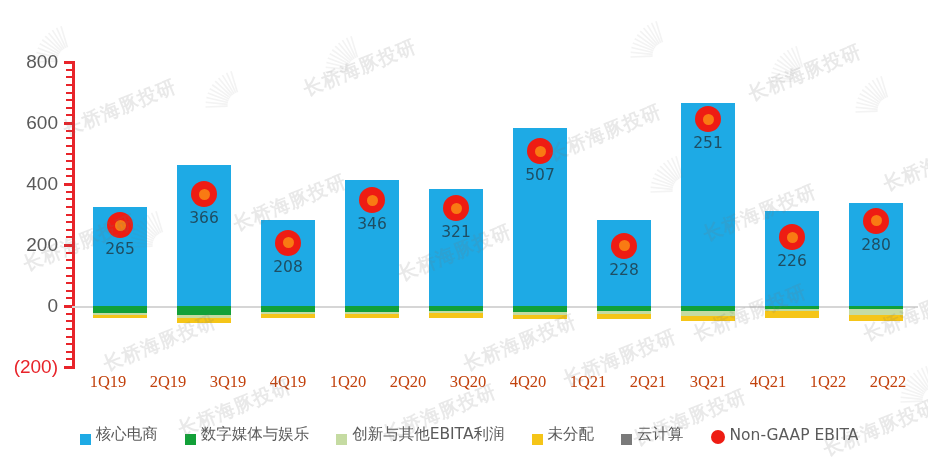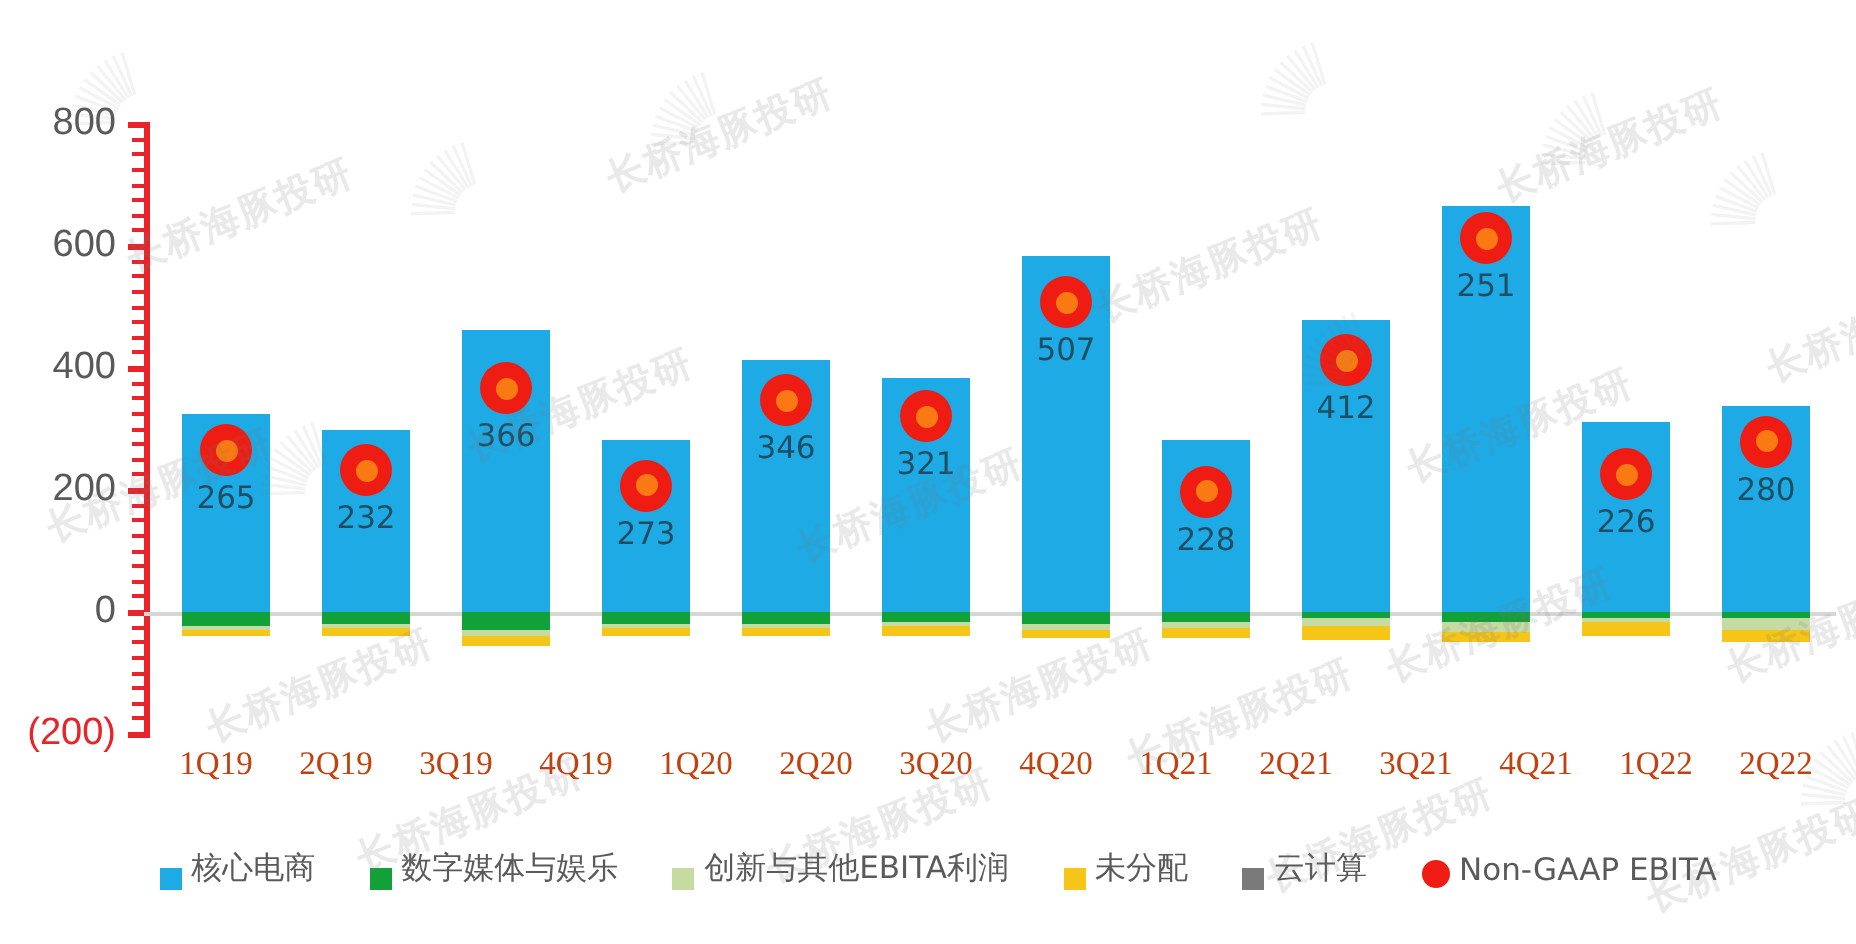--- a/index.html
+++ b/index.html
@@ -328,48 +328,38 @@
           <div class="bar-pos" style="background: rgb(30, 170, 229); top: 144.875px; height: 99.125px;"></div>
           <div class="bar-stack" style="top: 244px; height: 61px;">
             <div class="seg" style="background: rgb(18, 160, 56); top: 0px; height: 6.71px;"></div>
             <div class="seg" style="background: rgb(197, 219, 162); top: 6.71px; height: 1.83px;"></div>
             <div class="seg" style="background: rgb(245, 197, 24); top: 8.54px; height: 3.965px;"></div>
           </div>
           <div class="marker" style="left: 50%; top: 163.175px; background: rgb(238, 28, 19);"></div>
           <div class="val-label" style="top: 178.175px; color: rgb(31, 78, 99);">265</div>
         </div>
         <div class="bargroup">
-          <div class="bar-pos" style="background: rgb(30, 170, 229); top: 153.11px; height: 90.89px;"></div>
-          <div class="bar-stack" style="top: 244px; height: 61px;">
-            <div class="seg" style="background: rgb(18, 160, 56); top: 0px; height: 6.1px;"></div>
-            <div class="seg" style="background: rgb(197, 219, 162); top: 6.1px; height: 1.83px;"></div>
-            <div class="seg" style="background: rgb(245, 197, 24); top: 7.93px; height: 4.27px;"></div>
-          </div>
-          <div class="marker" style="left: 50%; top: 173.24px; background: rgb(238, 28, 19);"></div>
-          <div class="val-label" style="top: 188.24px; color: rgb(31, 78, 99);">232</div>
-        </div>
-        <div class="bargroup">
           <div class="bar-pos" style="background: rgb(30, 170, 229); top: 103.09px; height: 140.91px;"></div>
           <div class="bar-stack" style="top: 244px; height: 61px;">
             <div class="seg" style="background: rgb(18, 160, 56); top: 0px; height: 8.54px;"></div>
             <div class="seg" style="background: rgb(197, 219, 162); top: 8.54px; height: 3.66px;"></div>
             <div class="seg" style="background: rgb(245, 197, 24); top: 12.2px; height: 5.185px;"></div>
           </div>
           <div class="marker" style="left: 50%; top: 132.37px; background: rgb(238, 28, 19);"></div>
           <div class="val-label" style="top: 147.37px; color: rgb(31, 78, 99);">366</div>
         </div>
         <div class="bargroup">
           <div class="bar-pos" style="background: rgb(30, 170, 229); top: 157.685px; height: 86.315px;"></div>
           <div class="bar-stack" style="top: 244px; height: 61px;">
             <div class="seg" style="background: rgb(18, 160, 56); top: 0px; height: 6.1px;"></div>
             <div class="seg" style="background: rgb(197, 219, 162); top: 6.1px; height: 1.525px;"></div>
             <div class="seg" style="background: rgb(245, 197, 24); top: 7.625px; height: 3.965px;"></div>
           </div>
           <div class="marker" style="left: 50%; top: 180.56px; background: rgb(238, 28, 19);"></div>
-          <div class="val-label" style="top: 195.56px; color: rgb(31, 78, 99);">273</div>
+          <div class="val-label" style="top: 195.56px; color: rgb(31, 78, 99);">208</div>
         </div>
         <div class="bargroup">
           <div class="bar-pos" style="background: rgb(30, 170, 229); top: 118.34px; height: 125.66px;"></div>
           <div class="bar-stack" style="top: 244px; height: 61px;">
             <div class="seg" style="background: rgb(18, 160, 56); top: 0px; height: 5.795px;"></div>
             <div class="seg" style="background: rgb(197, 219, 162); top: 5.795px; height: 2.135px;"></div>
             <div class="seg" style="background: rgb(245, 197, 24); top: 7.93px; height: 3.965px;"></div>
           </div>
           <div class="marker" style="left: 50%; top: 138.47px; background: rgb(238, 28, 19);"></div>
           <div class="val-label" style="top: 153.47px; color: rgb(31, 78, 99);">346</div>
@@ -396,30 +386,20 @@
         </div>
         <div class="bargroup">
           <div class="bar-pos" style="background: rgb(30, 170, 229); top: 158.295px; height: 85.705px;"></div>
           <div class="bar-stack" style="top: 244px; height: 61px;">
             <div class="seg" style="background: rgb(18, 160, 56); top: 0px; height: 4.88px;"></div>
             <div class="seg" style="background: rgb(197, 219, 162); top: 4.88px; height: 3.05px;"></div>
             <div class="seg" style="background: rgb(245, 197, 24); top: 7.93px; height: 4.88px;"></div>
           </div>
           <div class="marker" style="left: 50%; top: 183.61px; background: rgb(238, 28, 19);"></div>
           <div class="val-label" style="top: 198.61px; color: rgb(31, 78, 99);">228</div>
-        </div>
-        <div class="bargroup">
-          <div class="bar-pos" style="background: rgb(30, 170, 229); top: 97.6px; height: 146.4px;"></div>
-          <div class="bar-stack" style="top: 244px; height: 61px;">
-            <div class="seg" style="background: rgb(18, 160, 56); top: 0px; height: 3.355px;"></div>
-            <div class="seg" style="background: rgb(197, 219, 162); top: 3.355px; height: 3.66px;"></div>
-            <div class="seg" style="background: rgb(245, 197, 24); top: 7.015px; height: 6.71px;"></div>
-          </div>
-          <div class="marker" style="left: 50%; top: 118.34px; background: rgb(238, 28, 19);"></div>
-          <div class="val-label" style="top: 133.34px; color: rgb(31, 78, 99);">412</div>
         </div>
         <div class="bargroup">
           <div class="bar-pos" style="background: rgb(30, 170, 229); top: 41.175px; height: 202.825px;"></div>
           <div class="bar-stack" style="top: 244px; height: 61px;">
             <div class="seg" style="background: rgb(18, 160, 56); top: 0px; height: 5.185px;"></div>
             <div class="seg" style="background: rgb(197, 219, 162); top: 5.185px; height: 4.88px;"></div>
             <div class="seg" style="background: rgb(245, 197, 24); top: 10.065px; height: 5.185px;"></div>
           </div>
           <div class="marker" style="left: 50%; top: 57.035px; background: rgb(238, 28, 19);"></div>
           <div class="val-label" style="top: 72.035px; color: rgb(31, 78, 99);">251</div>

